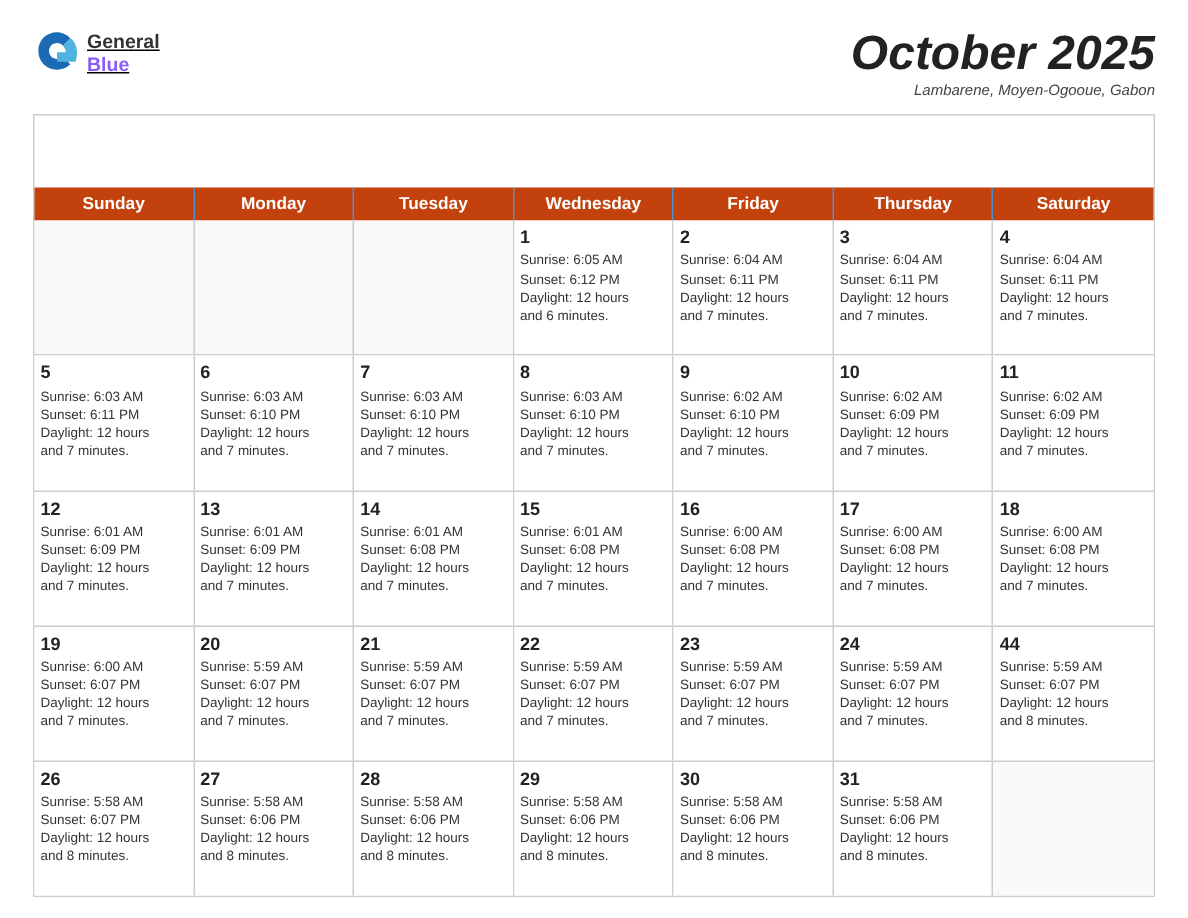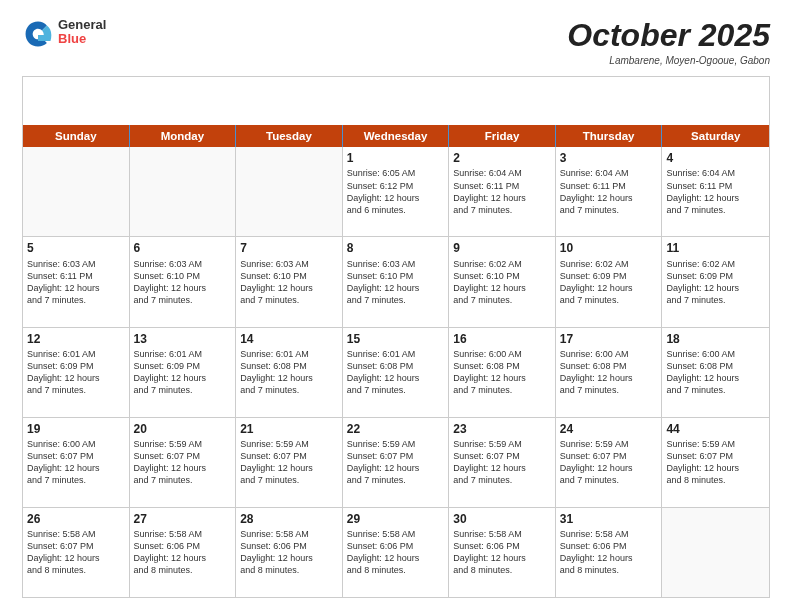--- a/index.html
+++ b/index.html
@@ -18,32 +18,33 @@
       flex-direction: column;
     }
     .header {
       display: flex;
       align-items: flex-start;
       justify-content: space-between;
       margin-bottom: 10px;
     }
     .logo {
       display: flex;
-      align-items: flex-start;
+      align-items: flex-end;
       gap: 4px;
+      text-decoration: underline;
     }
     .logo-text {
       display: flex;
       flex-direction: column;
       font-size: 13px;
       font-weight: bold;
       line-height: 1.1;
     }
     .logo-general { color: #333; }
-    .logo-blue { color: #ef4444; }
+    .logo-blue { color: #8b5cf6; }
     .logo-icon {
       width: 32px;
       height: 32px;
     }
     .title-block {
       text-align: right;
       font-style: italic;
     }
     .month-title {
       font-size: 32px;

